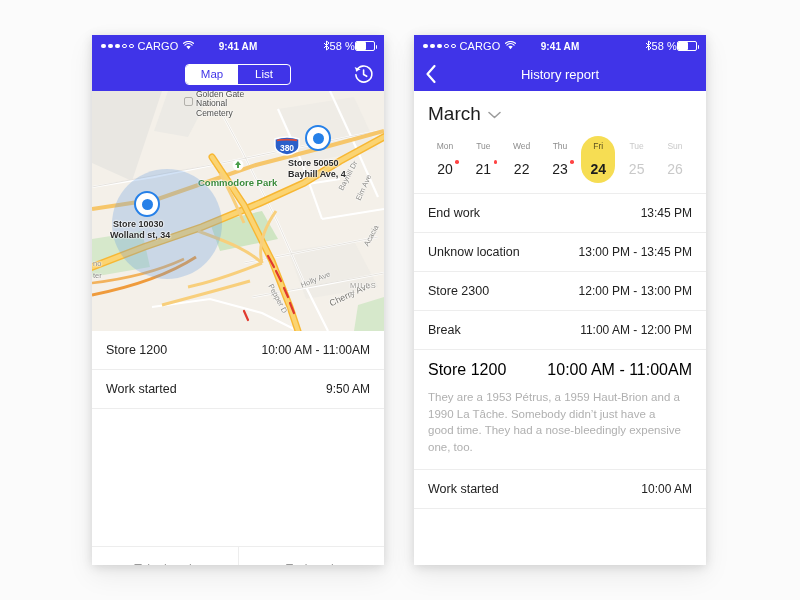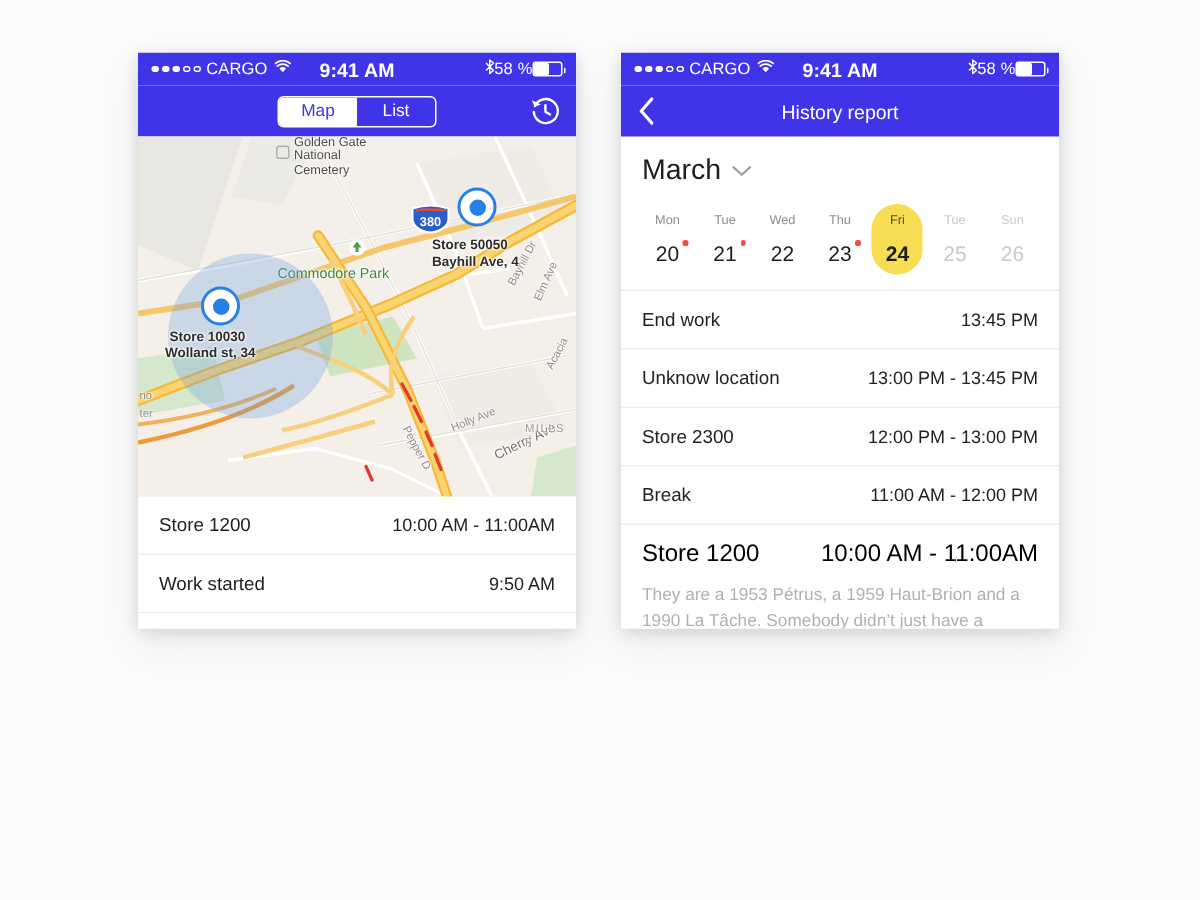--- a/index.html
+++ b/index.html
@@ -7,21 +7,21 @@
     width: 800px; height: 600px;
     background: #fbfbfb;
     font-family: "Liberation Sans", "DejaVu Sans", sans-serif;
     overflow: hidden;
   }
   .stage { position: relative; width: 800px; height: 600px; }
 
   
   .phone {
     position: absolute;
-    width: 292px; height: 384px;
+    width: 292px; height: 530px;
     background: #ffffff;
     overflow: hidden;
     box-shadow: 0 2px 10px rgba(0,0,0,0.13), 0 10px 26px rgba(0,0,0,0.07);
   }
   #phone-left  { left: 92px;  top: 35px; }
   #phone-right { left: 414px; top: 35px; }
 
   
   .statusbar {
     height: 22px; background: #4034e8; color: #fff;
@@ -30,21 +30,21 @@
     position: relative;
   }
   .sb-left { display: flex; align-items: center; gap: 4px; }
   .dots { display: flex; align-items: center; gap: 2.5px; }
   .dots i { width: 4.5px; height: 4.5px; border-radius: 50%; background: #fff; display: block; }
   .dots i.hollow { background: transparent; border: 1px solid #fff; width: 4.5px; height: 4.5px; }
   .carrier { font-size: 11px; }
   .wifi { margin-left: 1px; }
   .sb-center {
     position: absolute; left: 0; right: 0; text-align: center;
-    font-size: 13px; font-weight: bold; pointer-events: none;
+    font-size: 10px; font-weight: bold; pointer-events: none;
   }
   .sb-right { margin-left: auto; display: flex; align-items: center; gap: 0; z-index: 2; text-align: right; }
   .batt-pct { font-size: 11px; }
   .batt { width: 20px; height: 9.5px; border: 1px solid #fff; border-radius: 2px; position: relative; }
   .batt::after {
     content: ""; position: absolute; right: -3px; top: 2.5px;
     width: 1.5px; height: 4px; background: #fff; border-radius: 0 1px 1px 0;
   }
   .batt span { display: block; height: 100%; background: #fff; border-radius: 1px; }
 
@@ -256,21 +256,21 @@
           <path d="M152 220 L156 229"></path>
         </g>
 
         <circle cx="146" cy="74" r="5.5" fill="#ffffff" opacity="0.9"></circle>
         <path d="M146 70 l3 4 h-2 v3 h-2 v-3 h-2 z" fill="#4a9e4a"></path>
       </svg>
 
       <div class="maplabel" style="left:104px; top:-2px;">Golden Gate</div>
       <div class="maplabel" style="left:104px; top:7px;">National</div>
       <div class="maplabel" style="left:104px; top:17px;">Cemetery</div>
-      <div class="maplabel poi" style="left:93px; top:86px; font-size:9.5px;">Commodore Park</div>
+      <div class="maplabel poi" style="left:106px; top:86px; font-size:9.5px;font-weight:bold;">Commodore Park</div>
       <div class="maplabel road" style="left:208px; top:184px; transform:rotate(-22deg);">Holly Ave</div>
       <div class="maplabel road" style="left:236px; top:198px; transform:rotate(-26deg); font-size:9px; color:#77756f;">Cherry Ave</div>
       <div class="maplabel road" style="left:170px; top:203px; transform:rotate(62deg);">Pepper D</div>
       <div class="maplabel road" style="left:268px; top:140px; transform:rotate(-62deg);">Acacia</div>
       <div class="maplabel road" style="left:258px; top:92px; transform:rotate(-66deg);">Elm Ave</div>
       <div class="maplabel road" style="left:240px; top:80px; transform:rotate(-62deg);">Bayhill Dr</div>
       <div class="maplabel road" style="left:258px; top:190px; letter-spacing:1px; color:#9c9a95;">MILLS F</div>
       <div class="maplabel road" style="left:1px; top:168px;">no</div>
       <div class="maplabel road" style="left:1px; top:180px;">ter</div>
 

